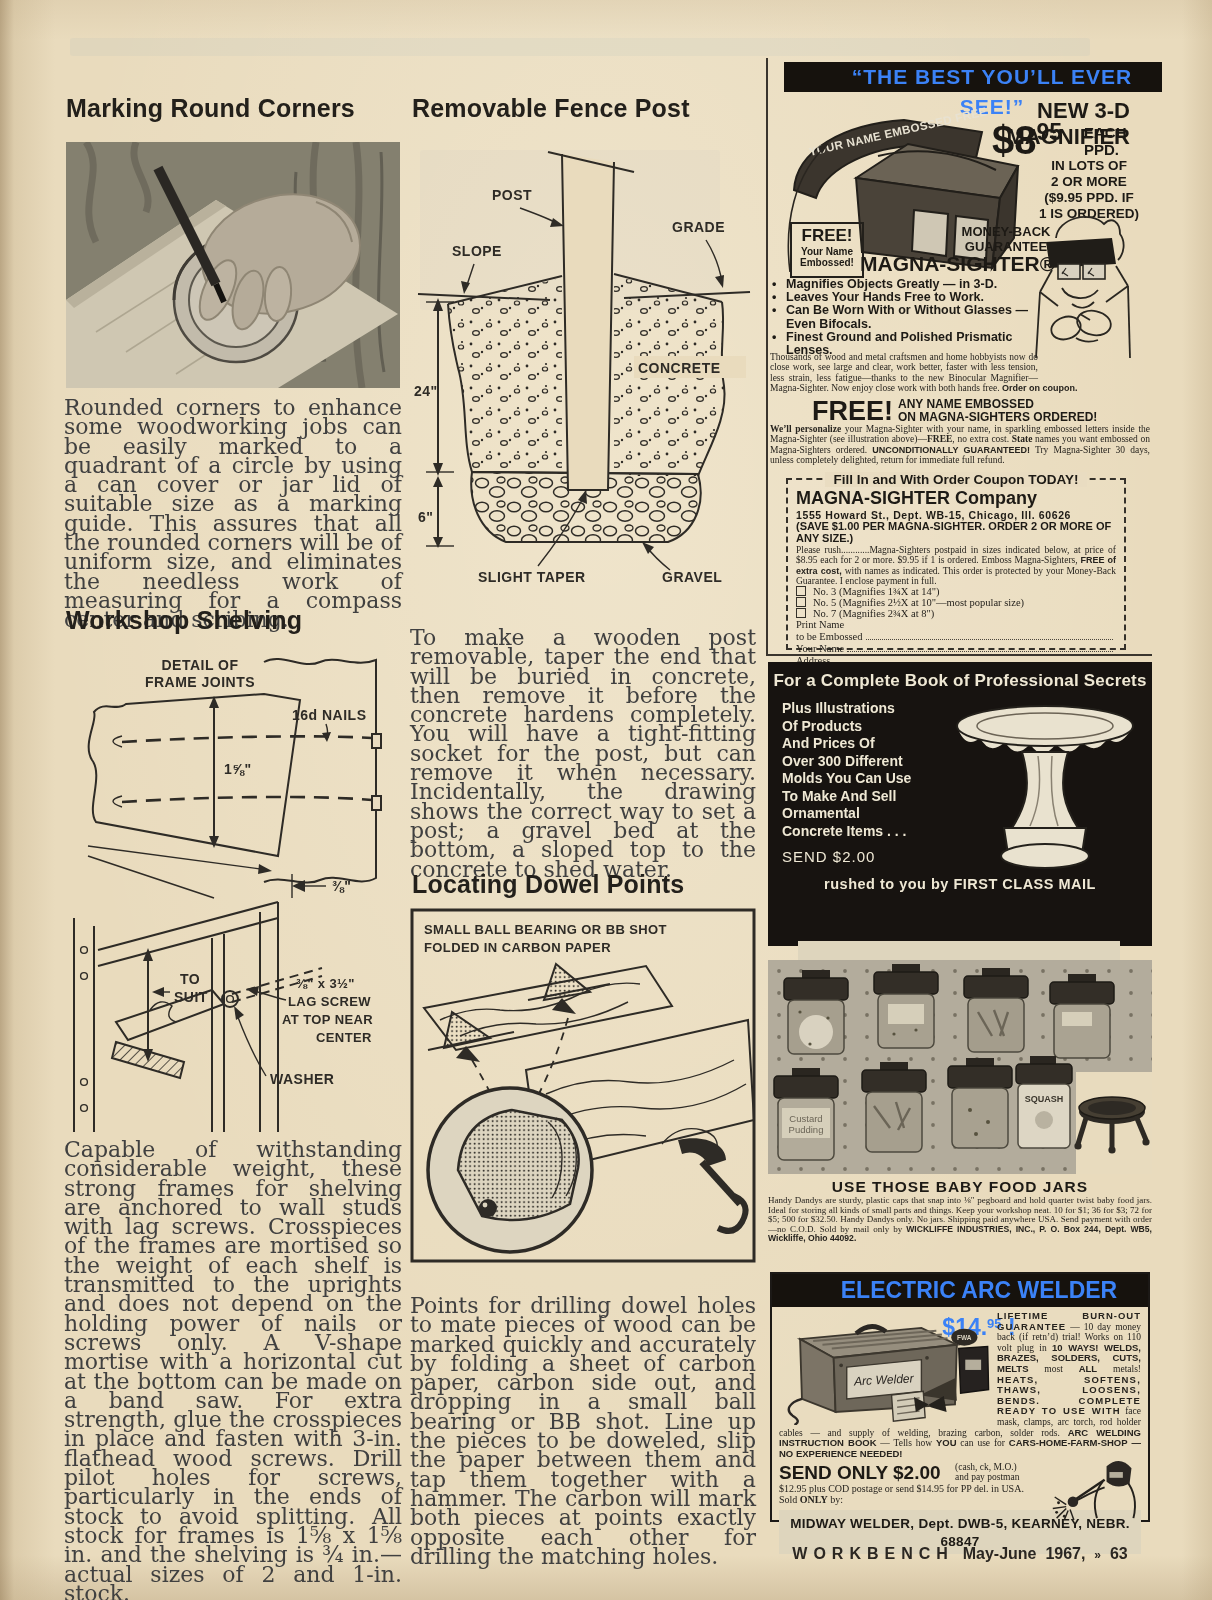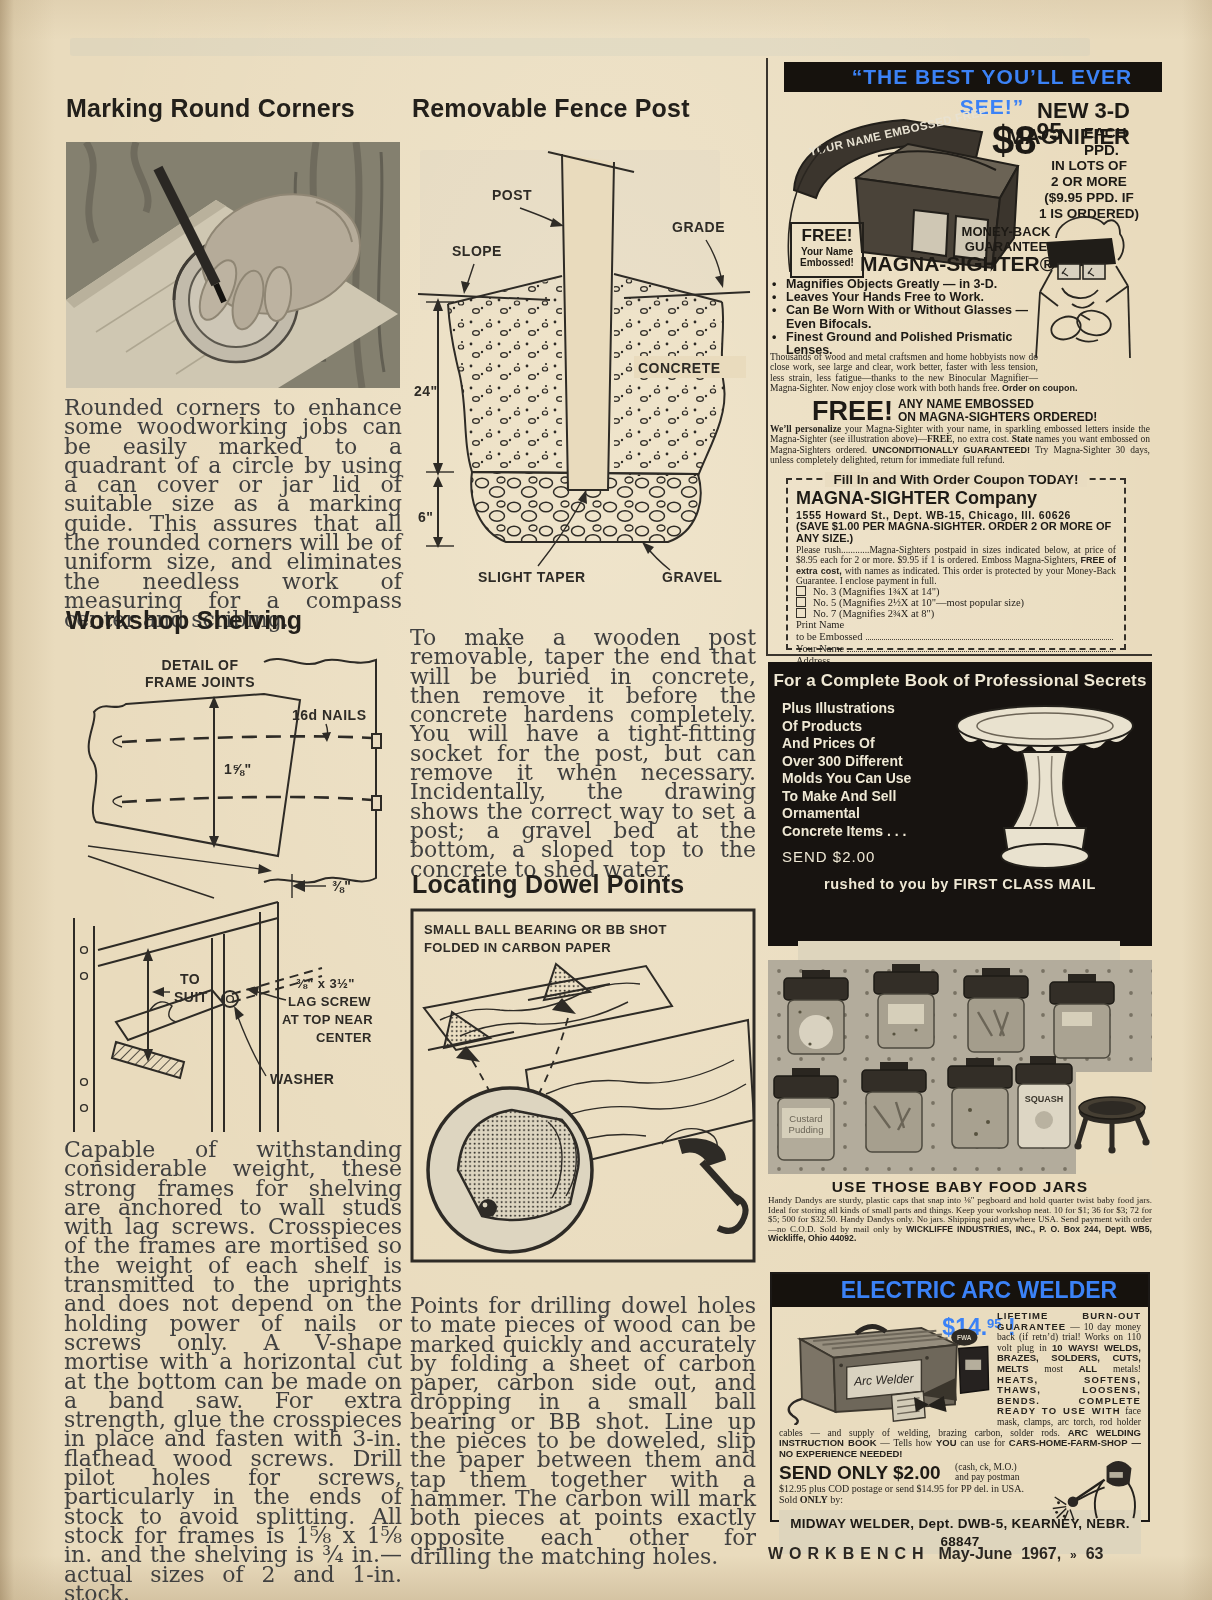--- a/index.html
+++ b/index.html
@@ -651,15 +651,15 @@
           <circle cx="8" cy="66" r="1.5" fill="#24211c"></circle>
           <circle cx="16" cy="70" r="1.5" fill="#24211c"></circle>
       </svg>
     </div>
     <div style="margin-top:4px;background:#ded5bd;text-align:center;padding:4px 0;">
       <span class="sansb" style="font-size:13.5px;color:#1d1a15;letter-spacing:.3px;">MIDWAY WELDER, Dept. DWB-5, KEARNEY, NEBR. 68847</span>
     </div>
   </div>
 </div>
 
-<div class="abs" style="left:768px;top:1545px;width:384px;text-align:left;color:#2b2722;font-weight:bold;font-size:16px;font-family:'Liberation Sans',sans-serif;">
+<div class="abs" style="left:768px;top:1545px;width:384px;text-align:center;color:#2b2722;font-weight:bold;font-size:16px;font-family:'Liberation Sans',sans-serif;">
   <span style="letter-spacing:6px;">WORKBENCH</span><span>&nbsp;&nbsp;</span><span>May-June</span><span>&nbsp;&nbsp;</span><span>1967,</span><span>&nbsp;&nbsp;</span><span style="font-size:12px;">»</span><span>&nbsp;&nbsp;</span><span>63</span>
 </div>
 
 </body></html>

